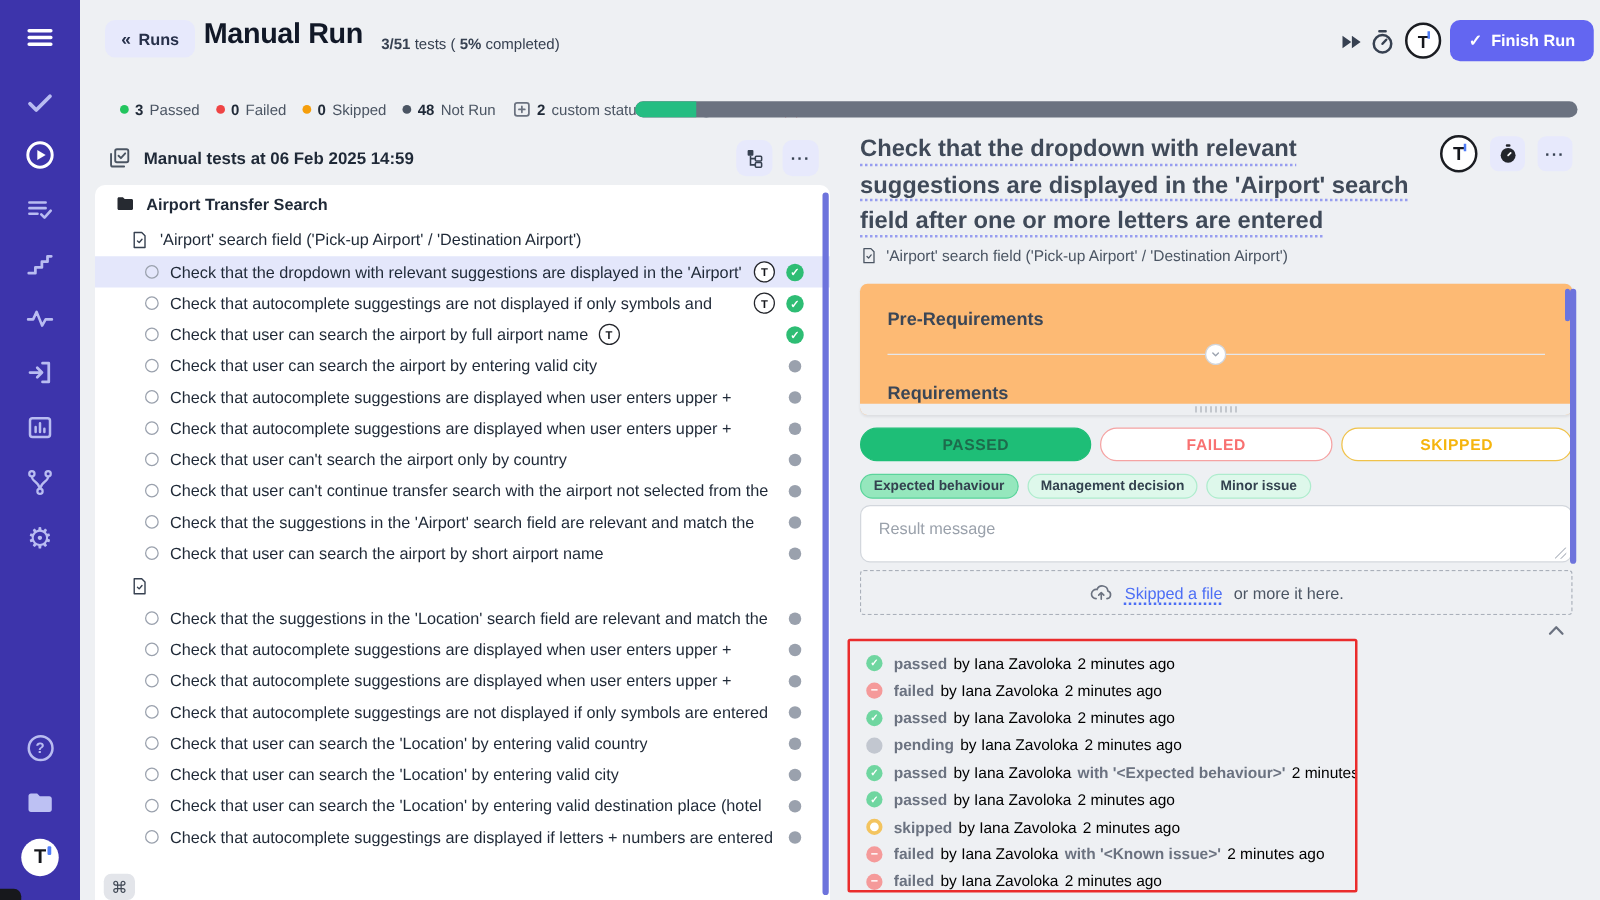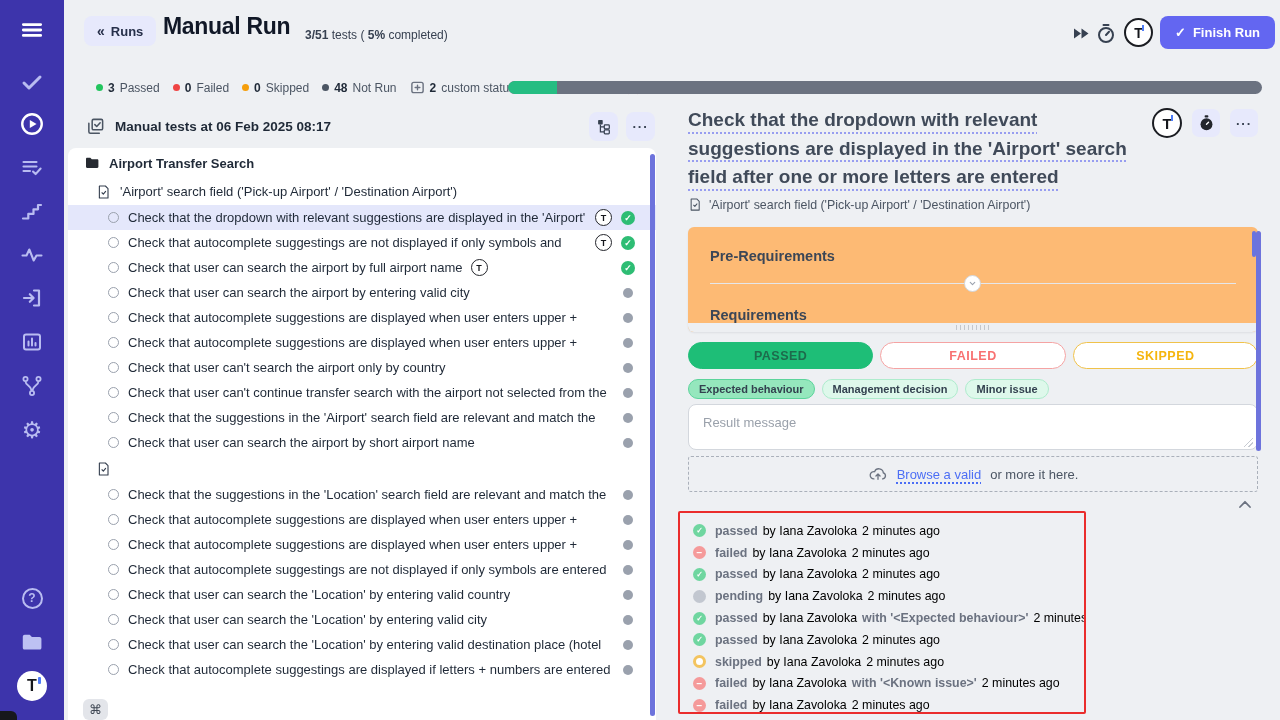--- a/index.html
+++ b/index.html
@@ -42,21 +42,21 @@
   .progress { position:absolute; left:508px; top:81px; width:754px; height:13px; background:#6b7280; border-radius:7px; overflow:hidden; cursor:pointer; }
   .progress .fill { height:100%; background:#25bd82; border-radius:7px 0 0 7px; }
 
   
   .t-head { position:absolute; left:86px; top:117px; display:flex; align-items:center; gap:10px; }
   .t-head .tt { font-size:13.5px; font-weight:600; color:#1f2937; }
   .t-btn { position:absolute; width:29px; height:29px; background:#e7e9fc; border:none; border-radius:8px; display:flex; align-items:center; justify-content:center; cursor:pointer; font-family:inherit; }
   .t-btn.b1 { left:589px; top:112px; }
   .t-btn.b2 { left:626px; top:112px; }
   .dots { font-size:13px; font-weight:800; color:#374151; letter-spacing:1px; line-height:1; }
-  .t-card { position:absolute; left:68px; top:148px; width:588px; height:572px; background:#fff; border-radius:8px 8px 0 0; overflow:hidden; }
+  .t-card { position:absolute; left:76px; top:148px; width:588px; height:572px; background:#fff; border-radius:8px 8px 0 0; overflow:hidden; }
   .t-scroll { position:absolute; right:1px; top:6px; bottom:4px; width:5px; background:#6d73dc; border-radius:3px; cursor:pointer; }
   .trow { display:flex; align-items:center; height:25px; cursor:pointer; white-space:nowrap; }
   .trow.folder { height:30px; padding-left:16px; font-weight:600; }
   .trow.doc { height:27px; padding-left:28px; }
   .trow.test { padding-left:40px; }
   .trow.selected { background:#e4e7fb; }
   .trow .tlabel { font-size:13px; color:#1f2937; overflow:hidden; margin-left:9px; }
   .trow.folder .tlabel { font-size:13px; }
   .trow .icon { display:none; align-items:center; }
   .trow.folder .i-folder { display:flex; }
@@ -286,21 +286,21 @@
   <div class="progress">
     <div class="fill" style="width: 6.5%;"></div>
   </div>
 
   <div class="t-head">
     <svg width="19" height="19" viewBox="0 0 20 20">
         <rect x="6.5" y="2.5" width="11" height="11" rx="1.5" stroke="#4b5563" stroke-width="1.6" fill="none"></rect>
         <path d="M3 6.5v9c0 .9.7 1.6 1.6 1.6H14" stroke="#4b5563" stroke-width="1.6" stroke-linecap="round" fill="none"></path>
         <path d="M9.3 8l2 2 3.6-4" stroke="#4b5563" stroke-width="1.6" stroke-linecap="round" stroke-linejoin="round" fill="none"></path>
       </svg>
-    <span class="tt">Manual tests at 06 Feb 2025 08:17</span>
+    <span class="tt">Manual tests at 06 Feb 2025 14:59</span>
   </div>
   <button class="t-btn b1">
     <svg width="17" height="17" viewBox="0 0 20 22">
         <rect x="3" y="2.5" width="6" height="6" rx="1" fill="#374151"></rect>
         <path d="M6 8.5v9.5h5M6 11.5h5" stroke="#374151" stroke-width="1.6" fill="none"></path>
         <rect x="11" y="9" width="6.5" height="5" rx="1" fill="none" stroke="#374151" stroke-width="1.6"></rect>
         <rect x="11" y="15.5" width="6.5" height="5" rx="1" fill="none" stroke="#374151" stroke-width="1.6"></rect>
       </svg>
   </button>
   <button class="t-btn b2">
@@ -570,21 +570,21 @@
     </div>
 
   <textarea class="d-msg" placeholder="Result message" style=""></textarea>
   <span class="msg-resize"></span>
 
   <button class="d-upload">
     <svg width="20" height="18" viewBox="0 0 24 22">
         <path d="M7 17a4.5 4.5 0 1 1 .9-8.9A5.5 5.5 0 0 1 18.5 9.6 3.8 3.8 0 0 1 17.6 17" stroke="#6b7280" stroke-width="1.6" fill="none" stroke-linecap="round"></path>
         <path d="M12 17.5v-6M9.5 13.5L12 11l2.5 2.5" stroke="#6b7280" stroke-width="1.6" fill="none" stroke-linecap="round" stroke-linejoin="round"></path>
       </svg>
-    <span class="browse">Browse a valid</span>
+    <span class="browse">Skipped a file</span>
     <span>or more it here.</span>
   </button>
 
   <button class="d-collapse">
     <svg width="14" height="10" viewBox="0 0 14 10">
         <path d="M2 8l5-5.2L12 8" stroke="#6b7280" stroke-width="1.8" stroke-linecap="round" stroke-linejoin="round" fill="none"></path>
       </svg>
   </button>
 
   <div class="redbox">

